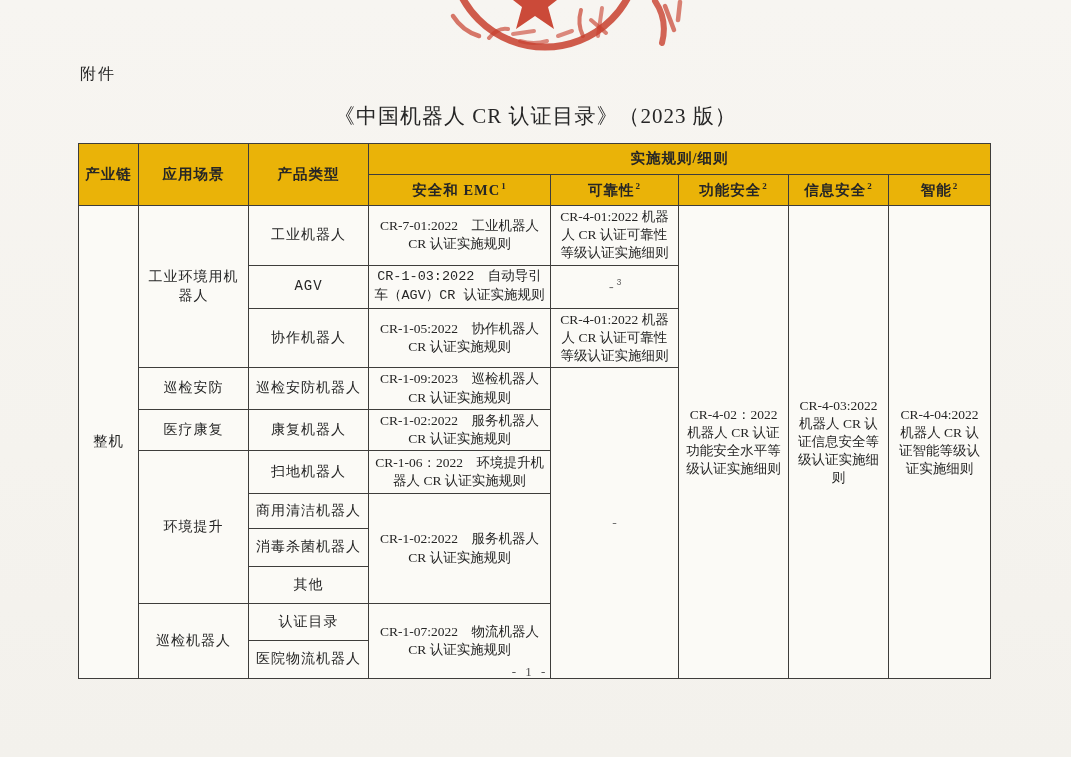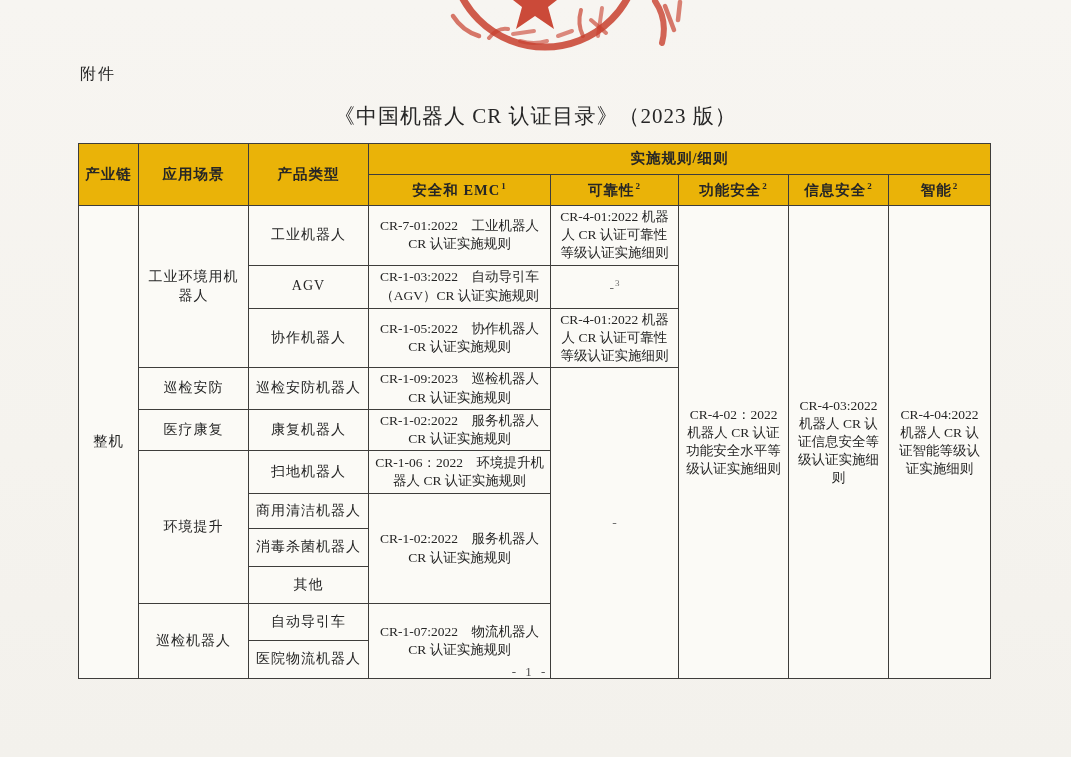--- a/index.html
+++ b/index.html
@@ -62,21 +62,21 @@
   td.left { text-align: left; }
   sup { font-size: 9px; vertical-align: super; margin-left: 1px; }
   .prod { font-size: 14px; letter-spacing: 1px; }
   .scene { font-size: 14px; letter-spacing: 1px; }
   .chain { font-size: 14.5px; letter-spacing: 1px; }
   .dash-cell { color: #6a6a6a; }
 
   tr.r-h1 { height: 31px; }
   tr.r-h2 { height: 31px; }
   tr.r1  { height: 57px; }
-  tr.r2  { height: 43px; }
+  tr.r2  { height: 43px; font-family: Liberation Mono, monospace; }
   tr.r3  { height: 53px; }
   tr.r4  { height: 34px; }
   tr.r5  { height: 35px; margin-left: 18px; }
   tr.r6  { height: 43px; }
   tr.r7  { height: 35px; }
   tr.r8  { height: 38px; }
   tr.r9  { height: 37px; }
   tr.r10 { height: 37px; }
   tr.r11 { height: 38px; }
 
@@ -185,21 +185,21 @@
       <td rowspan="3" class="left">CR-1-02:2022　服务机器人 CR 认证实施规则</td>
     </tr>
     <tr class="r8">
       <td class="prod">消毒杀菌机器人</td>
     </tr>
     <tr class="r9">
       <td class="prod">其他</td>
     </tr>
     <tr class="r10">
       <td rowspan="2" class="scene">巡检机器人</td>
-      <td class="prod">自动导引车</td>
+      <td class="prod">认证目录</td>
       <td rowspan="2" class="left">CR-1-07:2022　物流机器人 CR 认证实施规则</td>
     </tr>
     <tr class="r11">
       <td class="prod">医院物流机器人</td>
     </tr>
   </tbody>
 </table>
 
 <div class="page-number">- 1 -</div>
 

